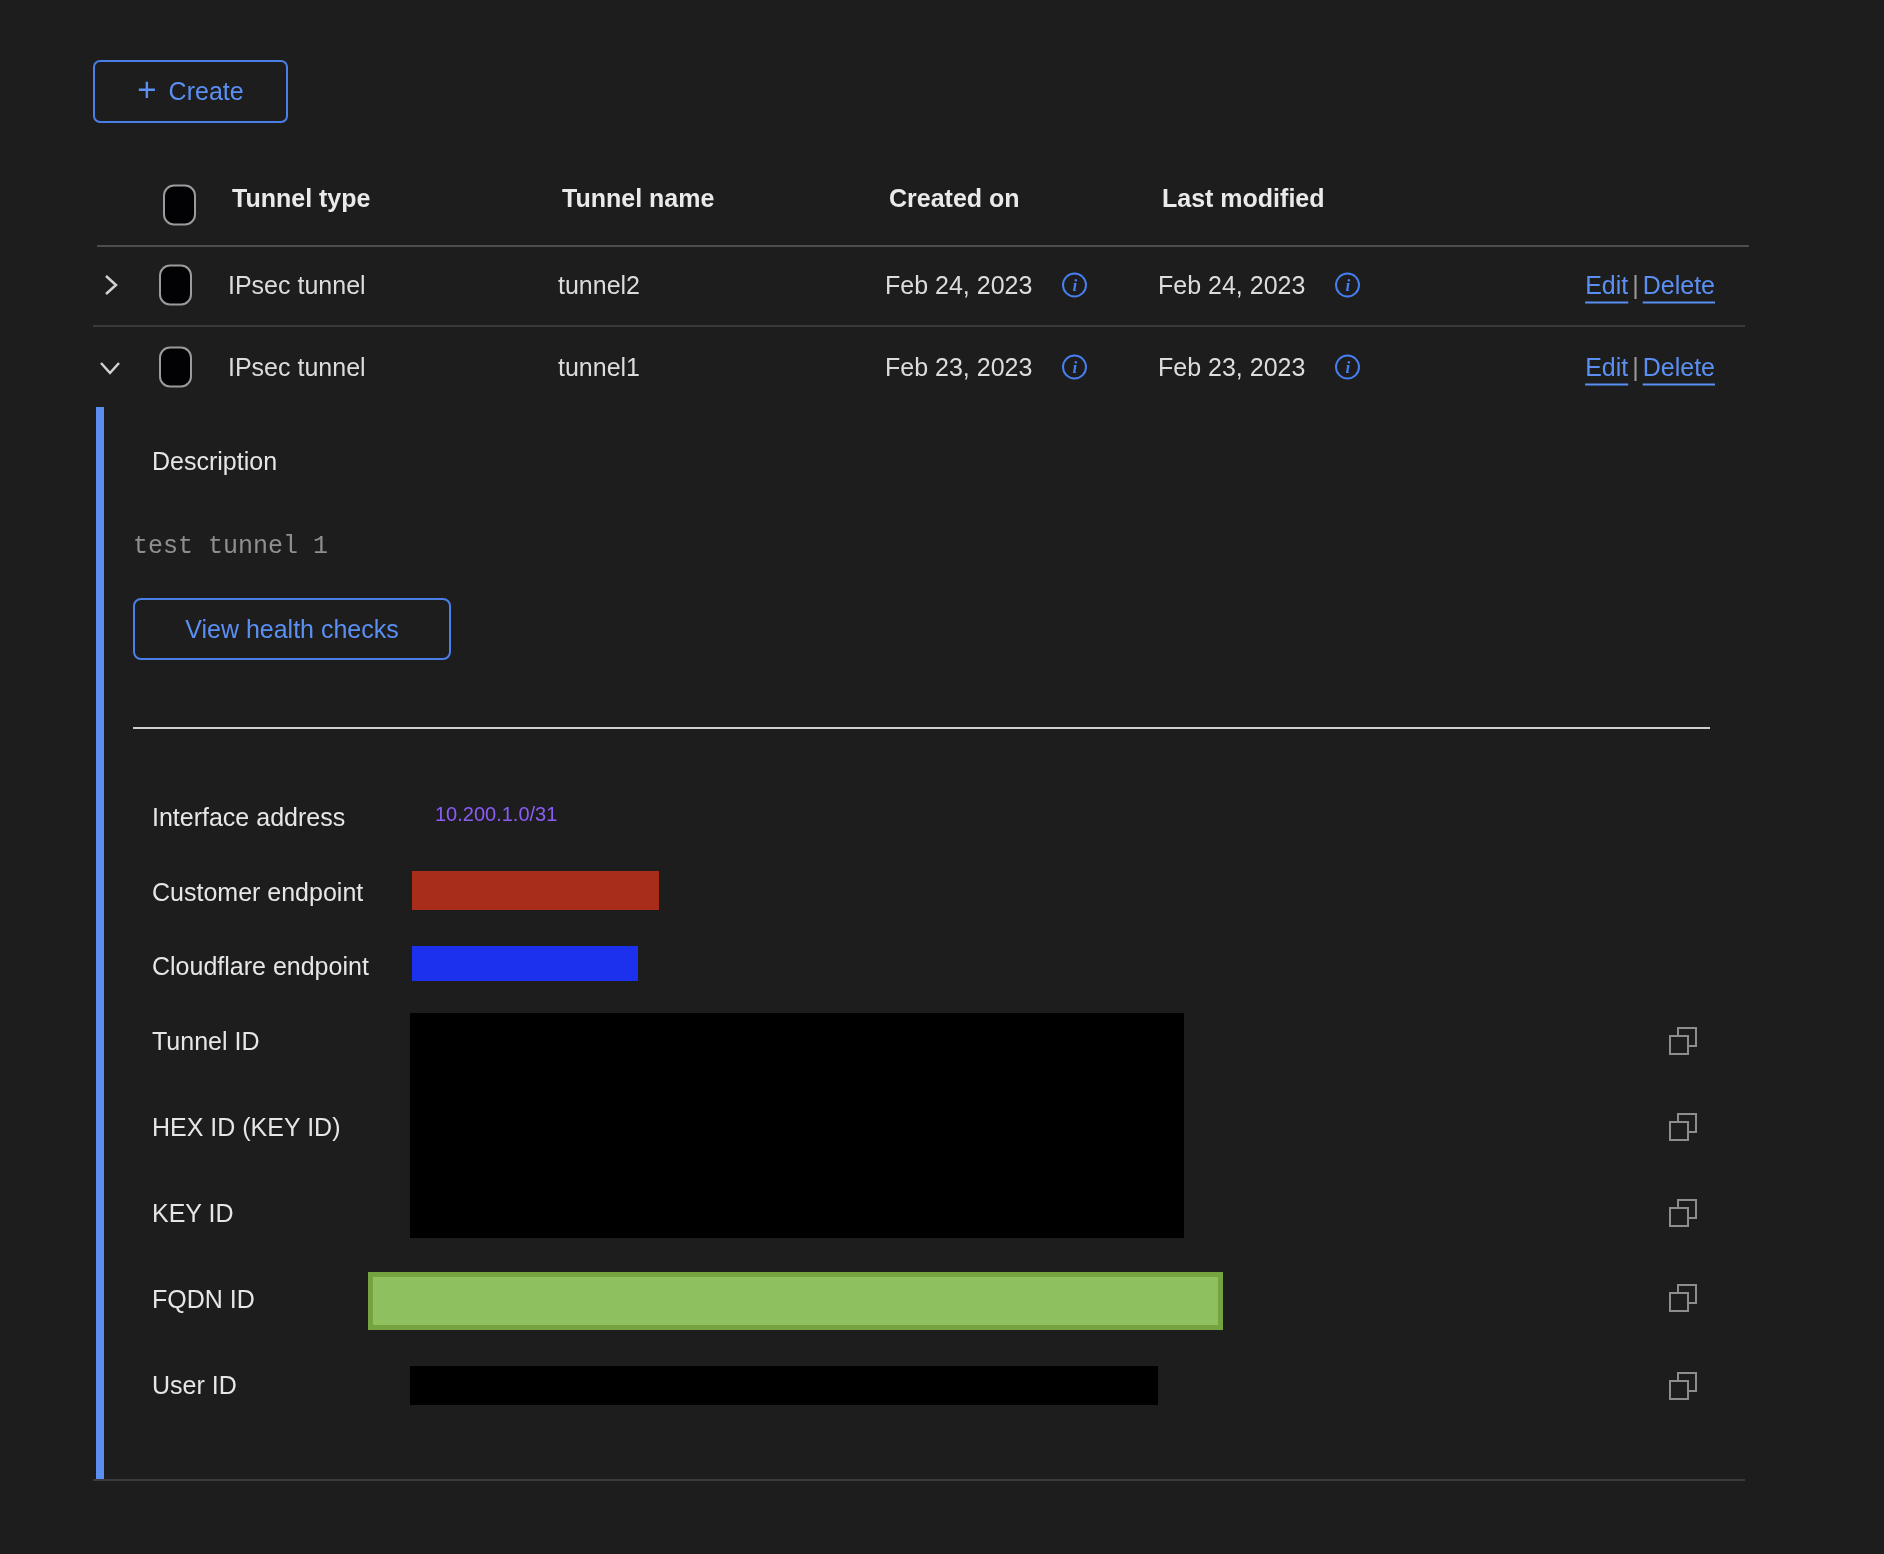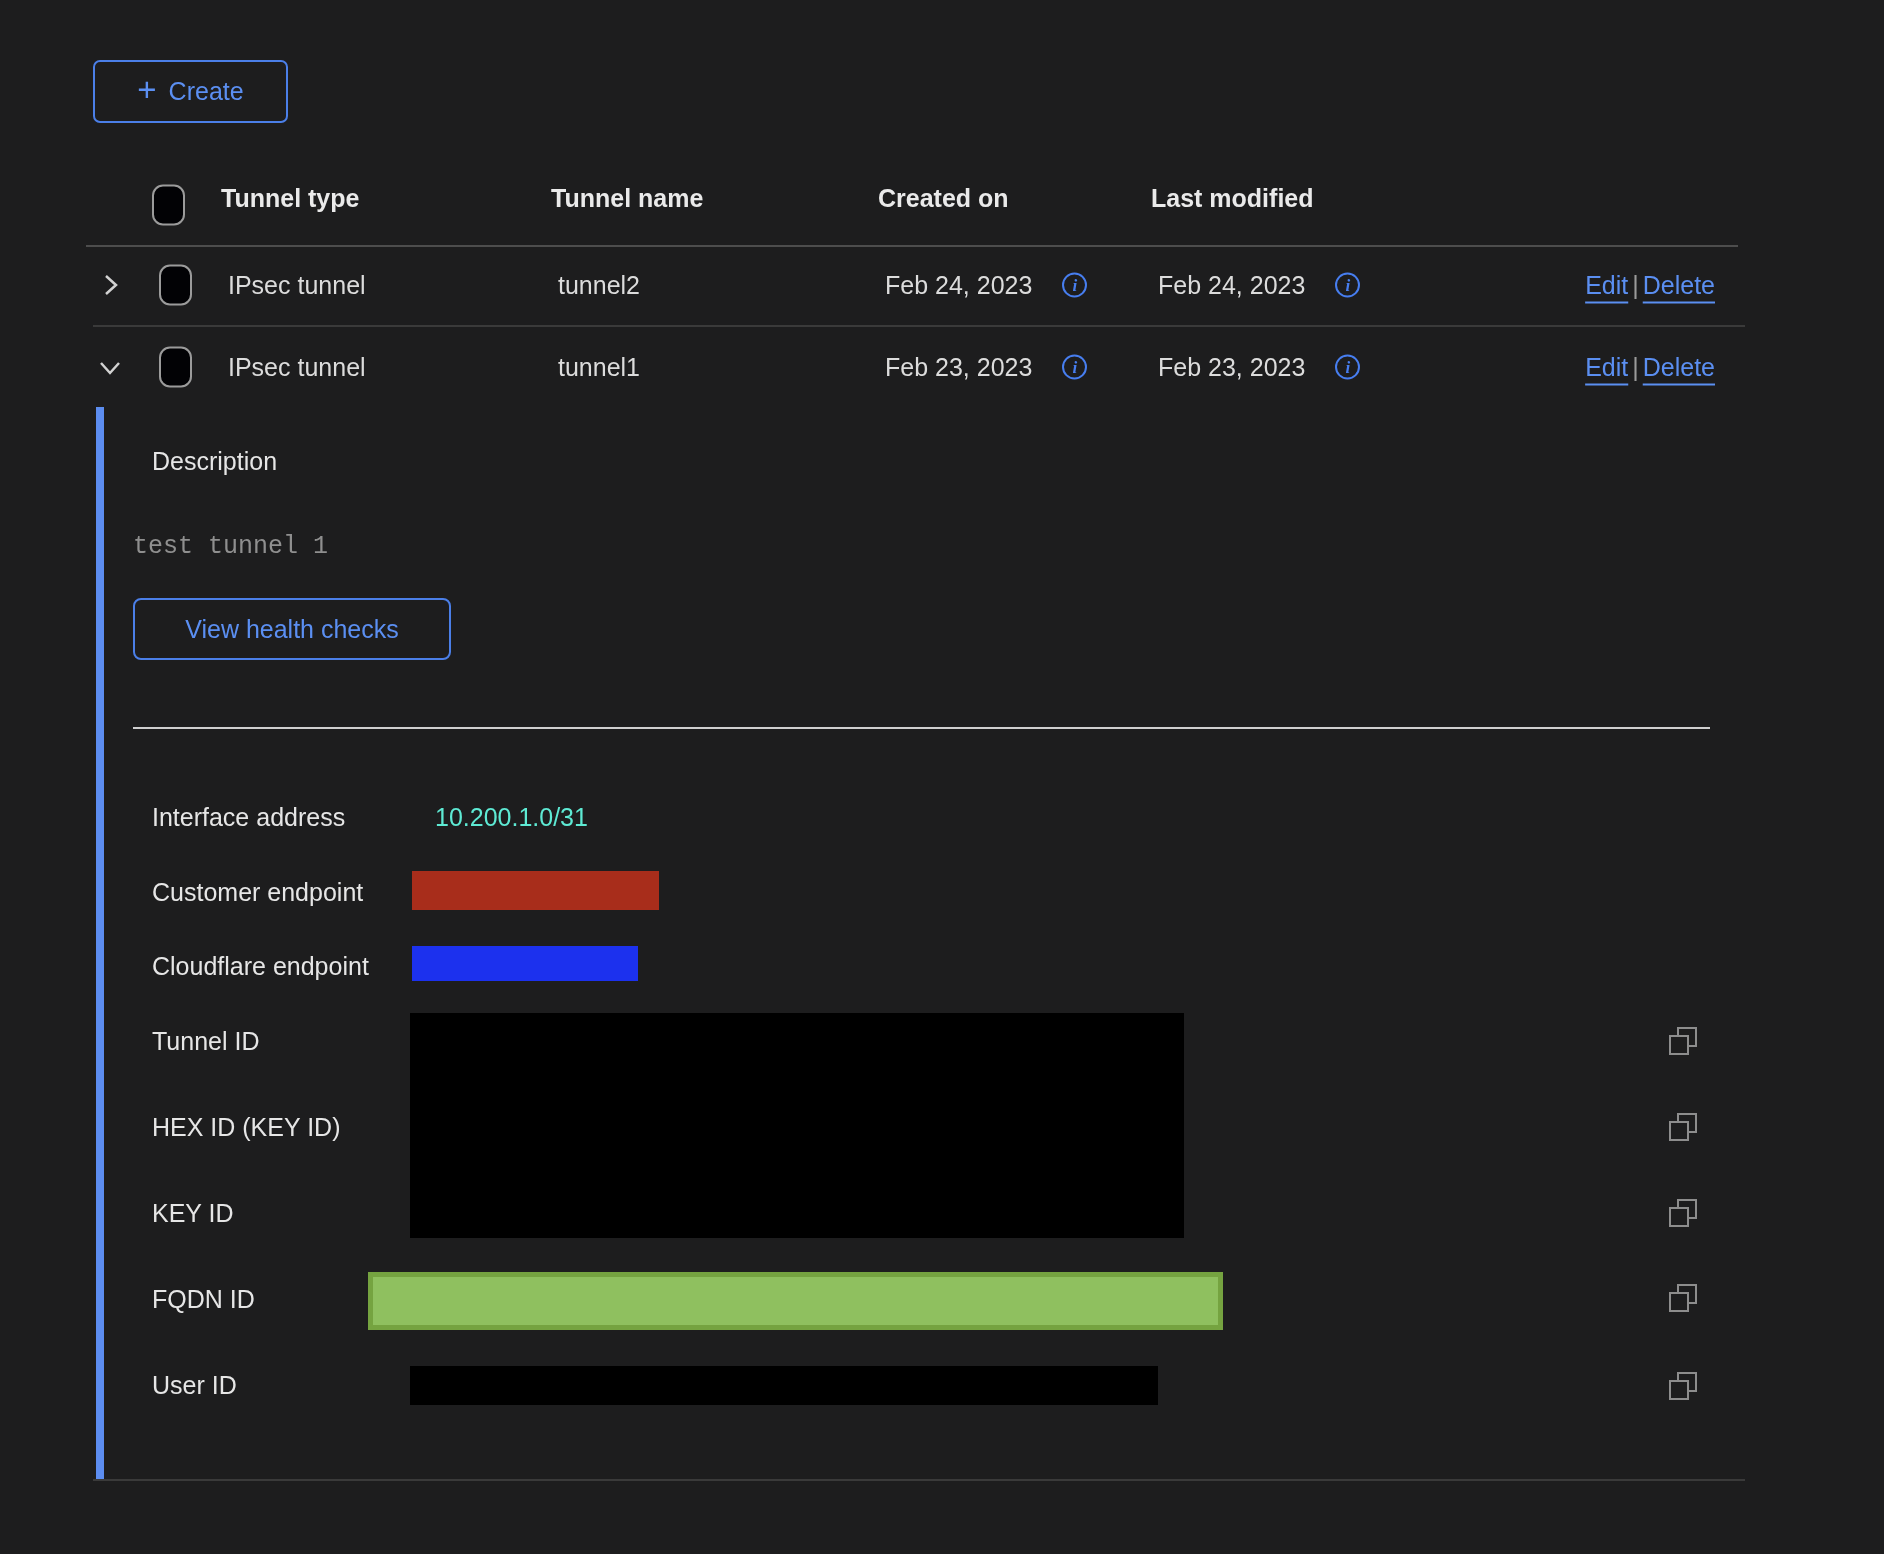--- a/index.html
+++ b/index.html
@@ -19,21 +19,21 @@
     background:transparent;
     border:2px solid #4b7fe8;border-radius:7px;
     color:#5b8ff2;font-size:25px;font-family:"Liberation Sans",sans-serif;
     cursor:pointer;box-sizing:border-box;
   }
   #create-btn{left:93px;top:60px;width:195px;height:63px;}
   #create-btn .plus{font-size:33px;font-weight:300;line-height:1;margin-top:-4px;}
 
   
   .thead{
-    position:absolute;left:86px;top:150px;width:1652px;height:95px;
+    position:absolute;left:97px;top:150px;width:1652px;height:95px;
     border-bottom:2px solid #4d4d4d;
   }
   .thead .hcell{
     position:absolute;top:50%;transform:translateY(-50%);
     font-size:25px;font-weight:700;color:#eaeaea;white-space:nowrap;
   }
   .trow{
     position:absolute;left:93px;width:1652px;height:80px;
   }
   .trow.bordered{border-bottom:2px solid #3a3a3a;}
@@ -71,21 +71,21 @@
     font-family:"Liberation Serif",serif;cursor:pointer;flex:none;
   }
 
   
   #expand-bar{left:96px;top:407px;width:8px;height:1072px;background:#5c8df0;}
   #detail-bottom-border{left:93px;top:1479px;width:1652px;height:2px;background:#3a3a3a;}
   .dlabel{position:absolute;font-size:25px;color:#e6e6e6;white-space:nowrap;margin-left:19px;}
   .dmuted{position:absolute;font-size:25px;color:#8f8f8f;white-space:nowrap;font-family:Liberation Mono, monospace;}
   #health-btn{left:133px;top:598px;width:318px;height:62px;border-radius:8px;}
   #detail-divider{left:133px;top:727px;width:1577px;height:2px;background:#cfcfcf;}
-  .fvalue{position:absolute;font-size:25px;color:#5eead4;white-space:nowrap;}
+  .fvalue{position:absolute;font-size:20px;color:#8b5cf6;white-space:nowrap;}
 
   .redact{position:absolute;}
   #redact-customer{left:412px;top:871px;width:247px;height:39px;background:#a82d1b;}
   #redact-cloudflare{left:412px;top:946px;width:226px;height:35px;background:#1c31ee;}
   #redact-ids{left:410px;top:1013px;width:774px;height:225px;background:#000000;}
   #redact-fqdn{left:368px;top:1272px;width:855px;height:58px;box-sizing:border-box;
     background:#8fc05f;border:5px solid #75a340;}
   #redact-user{left:410px;top:1366px;width:748px;height:39px;background:#000000;}
 
   

